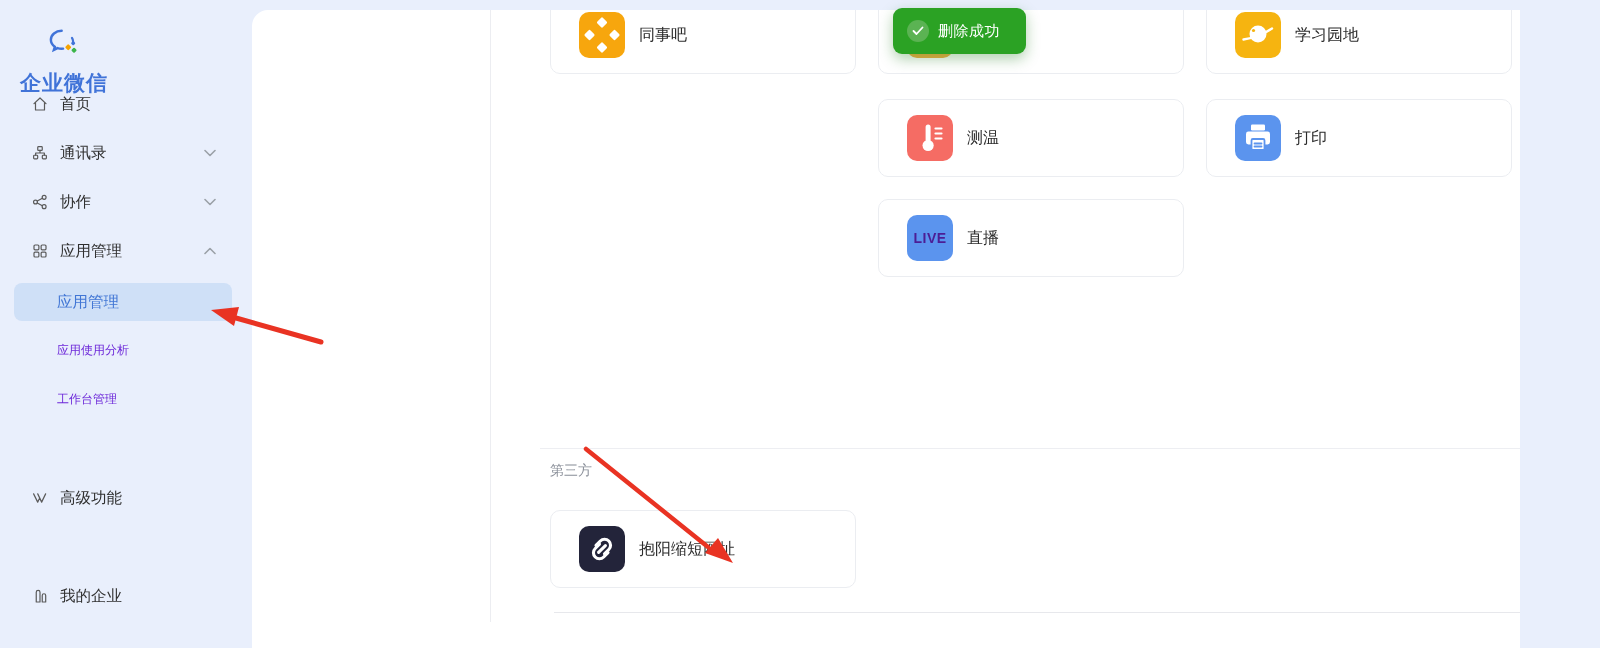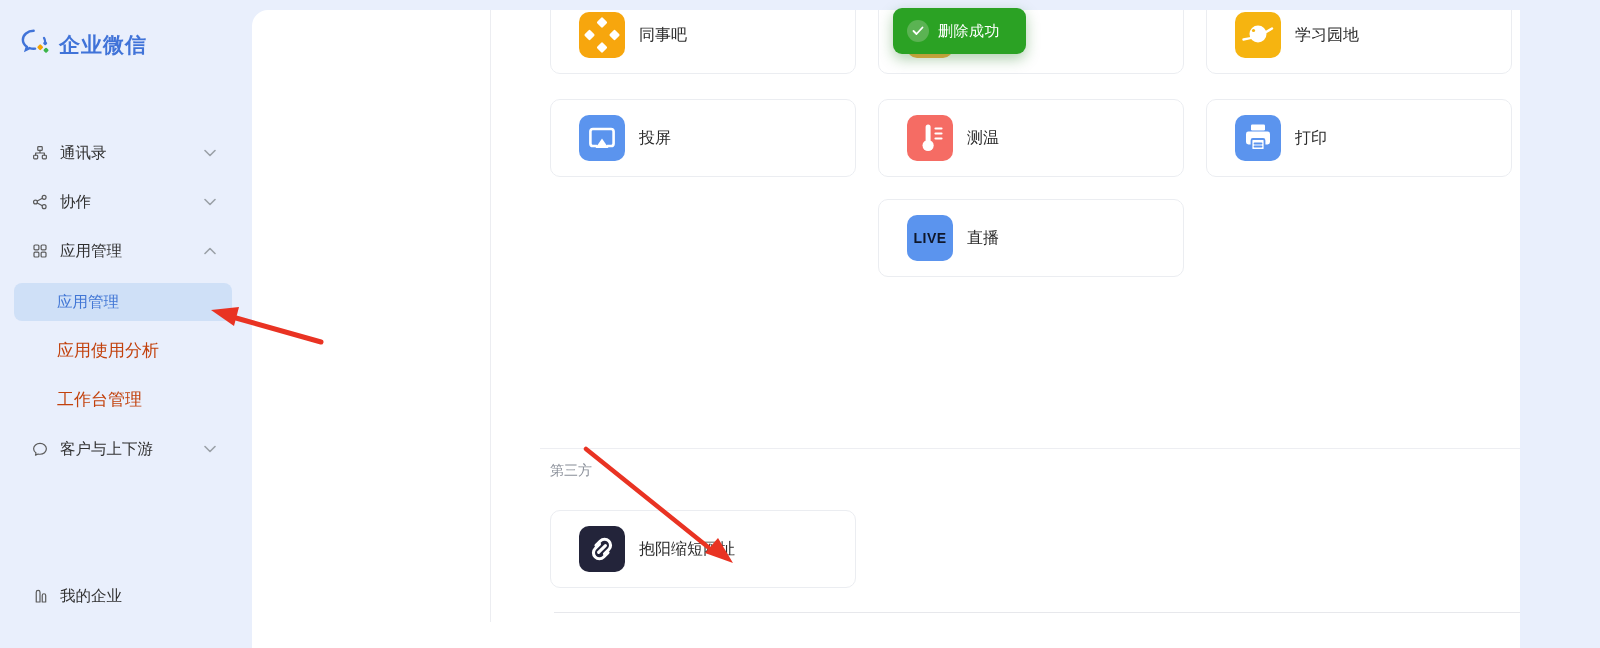--- a/index.html
+++ b/index.html
@@ -1,46 +1,46 @@
 <!DOCTYPE html>
 <html><head>
 <meta charset="utf-8">
 <style>
   html,body{margin:0;padding:0;}
   body{font-family:"Liberation Sans","DejaVu Sans",sans-serif;}
   #app{position:relative;width:1600px;height:648px;background:#E9EFFC;overflow:hidden;}
 
   
   .sidebar{position:absolute;left:0;top:0;width:252px;height:648px;}
-  .logo{position:absolute;left:20px;top:28px;display:flex;align-items:center;gap:7px;}
+  .logo{position:absolute;left:20px;top:28px;display:flex;align-items:center;gap:7px;flex-direction:column;}
   .logo-text{font-size:21px;font-weight:bold;color:#4073D8;letter-spacing:1px;}
   .nav-item{position:absolute;left:0;width:246px;height:26px;display:flex;align-items:center;cursor:pointer;}
   .nav-item .nicon{position:absolute;left:31px;width:18px;height:18px;display:flex;}
   .nav-item .nlabel{position:absolute;left:60px;font-size:15.5px;color:#303030;white-space:nowrap;}
   .nav-item .chev{position:absolute;left:204px;width:12px;height:8px;display:flex;}
   .sub-item{position:absolute;left:0;width:246px;height:26px;display:flex;align-items:center;cursor:pointer;}
-  .sub-item .nlabel{position:absolute;left:57px;font-size:17px;color:#c2410c;white-space:nowrap;}
+  .sub-item .nlabel{position:absolute;left:57px;font-size:12px;color:#6d28d9;white-space:nowrap;}
   .sel-pill{position:absolute;left:14px;top:283px;width:218px;height:38px;background:#CFE0F7;border-radius:8px;}
   .sel-label{position:absolute;left:57px;top:292px;font-size:15.5px;color:#4176D5;}
   svg.stroke{fill:none;stroke:#5A5A5A;stroke-width:1.6;stroke-linecap:round;stroke-linejoin:round;}
   svg.chevs{fill:none;stroke:#9BA1A8;stroke-width:1.6;stroke-linecap:round;stroke-linejoin:round;}
 
   
   .panel{position:absolute;left:252px;top:10px;width:1268px;height:638px;background:#fff;border-radius:16px 0 0 0;overflow:hidden;text-align:center;}
   .vdivider{position:absolute;left:238px;top:0;width:1px;height:612px;background:#ECEDF1;}
   .hdivider-top{position:absolute;left:288px;top:438px;right:0;height:1px;background:#EDEEF2;}
   .hdivider-bottom{position:absolute;left:302px;top:602px;right:0;height:1px;background:#E7E8EC;}
   .section-title{position:absolute;left:298px;top:452px;font-size:14px;color:#8A8F99;}
 
   
   .card{position:absolute;width:306px;height:78px;background:#fff;border:1px solid #EBEDF1;border-radius:10px;display:flex;align-items:center;padding-left:28px;box-sizing:border-box;cursor:pointer;}
   .appicon{width:46px;height:46px;border-radius:10px;flex:none;display:flex;align-items:center;justify-content:center;overflow:hidden;}
   .card .lbl{margin-left:14px;font-size:16px;color:#2B2B2B;white-space:nowrap;}
   .card .lbl.blue{color:#4A86E8;font-size:15.5px;}
-  .badge-live{color:#0f172a;font-weight:bold;font-size:14px;letter-spacing:.5px;}
+  .badge-live{color:#4c1d95;font-weight:bold;font-size:14px;letter-spacing:.5px;}
 
   
   .toast{position:absolute;left:893px;top:8px;width:133px;height:46px;background:#2BA224;border-radius:9px;display:flex;align-items:center;box-shadow:0 5px 14px rgba(30,120,25,.35);z-index:30;}
   .toast-circle{width:22px;height:22px;border-radius:50%;background:#5BB353;margin-left:14px;display:flex;align-items:center;justify-content:center;flex:none;}
   .toast-text{color:#fff;font-size:15px;margin-left:9px;letter-spacing:.5px;}
 
   .arrow-layer{position:absolute;left:0;top:0;width:1600px;height:648px;pointer-events:none;z-index:40;}
 </style>
 </head>
 <body>
@@ -54,20 +54,28 @@
           <path d="M14.5 3C8 3 3 7.3 3 12.6c0 3 1.6 5.6 4.2 7.4l-1 3.4 3.9-1.9c1.3.4 2.8.6 4.4.6.5 0 1 0 1.5-.1" fill="none" stroke="#4073D8" stroke-width="2.6" stroke-linecap="round"></path>
           <path d="M25.5 10.5c.8 1.2 1.2 2.6 1.2 4" fill="none" stroke="#4073D8" stroke-width="2.4" stroke-linecap="round"></path>
           <rect x="19" y="18" width="5" height="5" rx="1.2" fill="#F5A300" transform="rotate(45 21.5 20.5)"></rect>
           <rect x="25.5" y="21.5" width="4.4" height="4.4" rx="1.1" fill="#3CB54A" transform="rotate(45 27.7 23.7)"></rect>
           <rect x="25" y="14.5" width="3.6" height="3.6" rx="1" fill="#4073D8" transform="rotate(45 26.8 16.3)"></rect>
         </svg>
       </span>
       <span class="logo-text">企业微信</span>
     </div>
 
+    <div class="nav-item" style="top:91px">
+      <span class="nicon">
+          <svg class="stroke" width="18" height="18" viewBox="0 0 24 24">
+            <path d="M4 11.5 12 4l8 7.5M6 10.2V20h12v-9.8"></path>
+          </svg>
+        </span>
+      <span class="nlabel">首页</span>
+    </div>
 
     <div class="nav-item" style="top:140px">
       <span class="nicon">
           <svg class="stroke" width="18" height="18" viewBox="0 0 24 24">
             <rect x="9" y="3.5" width="6" height="5" rx="1"></rect>
             <path d="M12 8.5V12M6.2 15v-3h11.6v3"></path>
             <rect x="3.5" y="15" width="5.4" height="4.8" rx="1"></rect>
             <rect x="15.1" y="15" width="5.4" height="4.8" rx="1"></rect>
           </svg>
         </span>
@@ -117,34 +125,29 @@
     <div class="sel-label">应用管理</div>
 
     <div class="sub-item" style="top:337px">
       <span class="nlabel">应用使用分析</span>
     </div>
 
     <div class="sub-item" style="top:386px">
       <span class="nlabel">工作台管理</span>
     </div>
 
-    <div class="nav-item" style="top:436px">
-      <span class="nicon">
-          <svg class="stroke" width="18" height="18" viewBox="0 0 24 24">
-            <path d="M12 4.5c-4.7 0-8.5 3.2-8.5 7.1 0 2.3 1.3 4.3 3.2 5.6l-.7 3.1 3.4-1.6c.8.2 1.7.3 2.6.3 4.7 0 8.5-3.2 8.5-7.2S16.7 4.5 12 4.5z"></path>
-          </svg>
-        </span>
-      <span class="nlabel">客户与上下游</span>
-      <span class="chev">
-          <svg class="chevs" width="12" height="8" viewBox="0 0 12 8">
-            <path d="M1 1.5l5 5 5-5"></path>
-          </svg>
-        </span>
-    </div>
-
+
+    <div class="nav-item" style="top:485px">
+      <span class="nicon">
+          <svg class="stroke" width="18" height="18" viewBox="0 0 24 24">
+            <path d="M3.5 6.5l5.4 11 2.7-5.6M9 6.5l5.2 11 5.3-11"></path>
+          </svg>
+        </span>
+      <span class="nlabel">高级功能</span>
+    </div>
 
 
     <div class="nav-item" style="top:583px">
       <span class="nicon">
           <svg class="stroke" width="18" height="18" viewBox="0 0 24 24">
             <path d="M7 20V7a2.5 2.5 0 0 1 5 0v13H7zM15 20v-8.7a2.3 2.3 0 0 1 4.6 0V20h-4.6z"></path>
           </svg>
         </span>
       <span class="nlabel">我的企业</span>
     </div>
@@ -188,29 +191,20 @@
       <span class="appicon" style="background:#F5B11E">
         <svg width="46" height="46" viewBox="0 0 46 46">
             <rect x="13" y="11" width="20" height="26" rx="2.5" fill="none" stroke="#fff" stroke-width="2.6"></rect>
             <rect x="18.5" y="8" width="9" height="5.4" rx="1.6" fill="#fff"></rect>
             <path d="M23 19.5v10M18 24.5h10" stroke="#fff" stroke-width="2.8" stroke-linecap="round"></path>
           </svg>
       </span>
       <span class="lbl"></span>
     </div>
 
-    <div class="card" style="left:298px;top:89px">
-      <span class="appicon" style="background:#5B94EE">
-        <svg width="46" height="46" viewBox="0 0 46 46">
-            <path d="M17.5 31H14a2.6 2.6 0 0 1-2.6-2.6V16.6A2.6 2.6 0 0 1 14 14h18a2.6 2.6 0 0 1 2.6 2.6v11.8A2.6 2.6 0 0 1 32 31h-3.5" fill="none" stroke="#fff" stroke-width="2.6" stroke-linecap="round"></path>
-            <path d="M23 23.5l6.5 9.5h-13z" fill="#fff"></path>
-          </svg>
-      </span>
-      <span class="lbl">投屏</span>
-    </div>
 
     <div class="card" style="left:626px;top:89px">
       <span class="appicon" style="background:#F56C64">
         <svg width="46" height="46" viewBox="0 0 46 46">
             <rect x="18.6" y="9.5" width="5" height="18" rx="2.5" fill="#fff"></rect>
             <circle cx="21.1" cy="30.5" r="5.6" fill="#fff"></circle>
             <path d="M28.5 13.5h6M28.5 18.5h6M28.5 23.5h6" stroke="#fff" stroke-width="2.2" stroke-linecap="round"></path>
           </svg>
       </span>
       <span class="lbl">测温</span>

